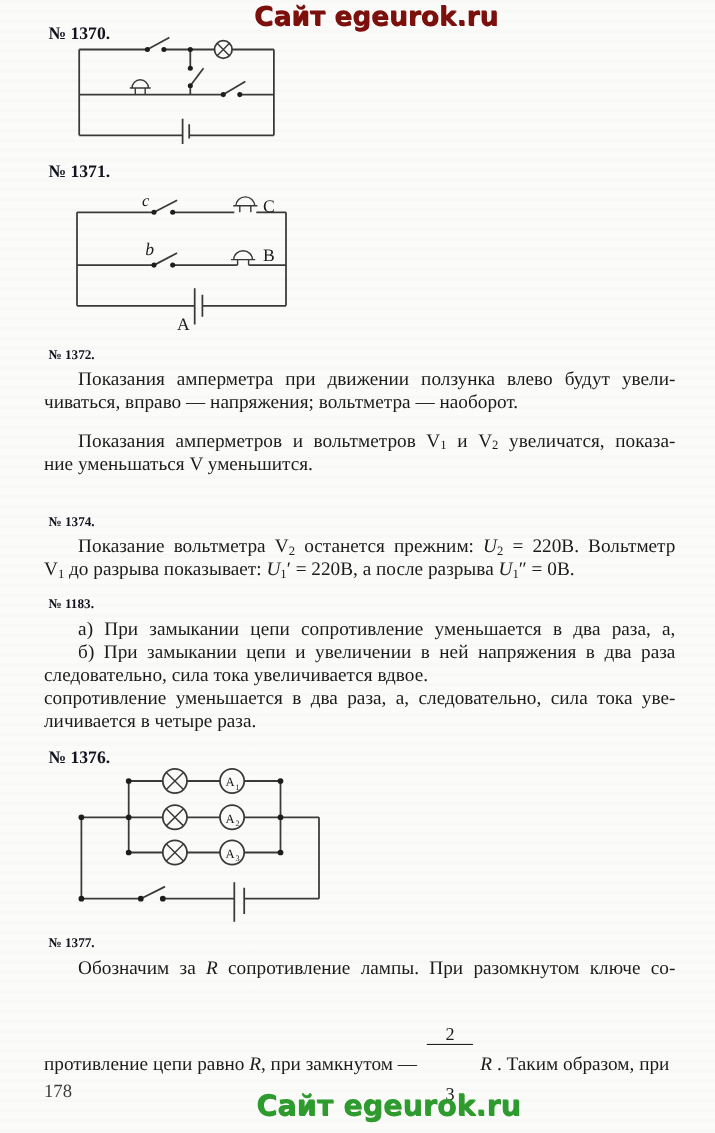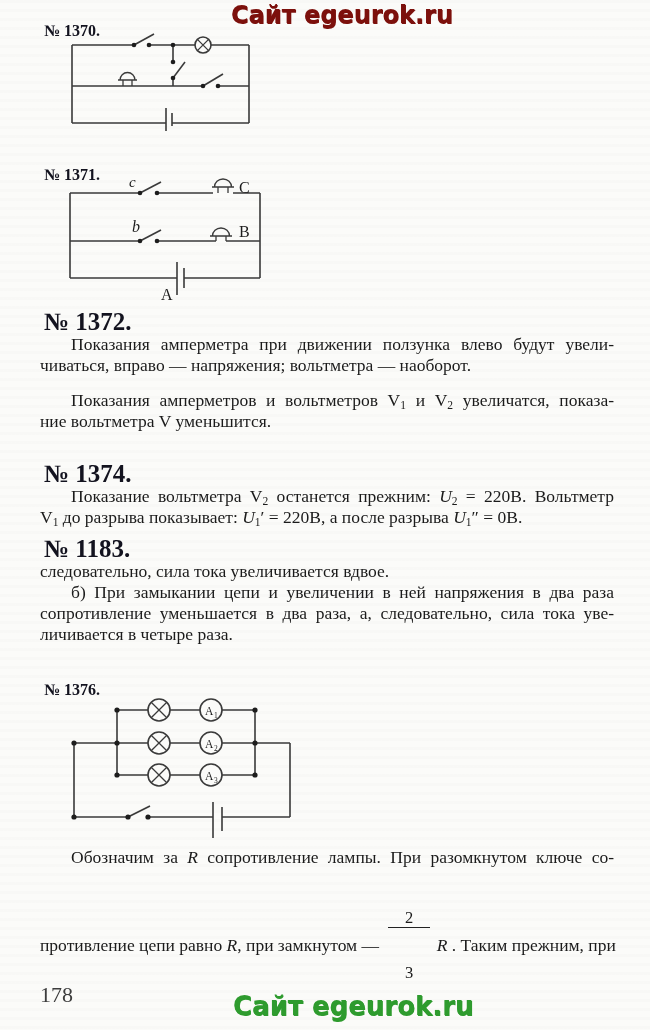--- a/index.html
+++ b/index.html
@@ -2,42 +2,42 @@
 <html><head>
 <meta charset="utf-8">
 <style>
   html,body{margin:0;padding:0;background:#e8e8e6;}
   .page{position:relative;width:650px;height:1030px;background:#fbfbf9;
         font-family:"Liberation Serif",serif;color:#1b1b1b;overflow:hidden;margin:0 auto;
         background-image:repeating-linear-gradient(180deg, rgba(0,0,0,0.012) 0 3px, rgba(0,0,0,0) 3px 9px);}
   .wm{position:absolute;font-family:"DejaVu Sans",sans-serif;font-weight:bold;white-space:nowrap;}
   .wm-top{top:1px;left:231px;font-size:24px;color:#7c100c;text-shadow:0.6px 0.6px 0 #7c100c;}
   .wm-bottom{top:991px;left:233px;font-size:26px;color:#2e9b2e;text-shadow:0.6px 0.6px 0 #2e9b2e;}
-  .phead{position:static;font-weight:bold;font-size:25px;line-height:22px;color:#13131f;}
+  .phead{position:static;font-weight:bold;font-size:12px;line-height:22px;color:#13131f;}
   .phead-abs{position:absolute;left:44px;font-weight:bold;font-size:16px;line-height:22px;color:#13131f;}
   .prob{position:absolute;left:40px;width:574px;}
   .prob .phead{margin-left:4px;}
   .lines{margin-top:1px;}
   .line{font-size:17.5px;line-height:21px;white-space:nowrap;}
   .wrapline{white-space:normal;}
   .jline{text-align:justify;text-align-last:justify;white-space:normal;}
   .ind{text-indent:31px;}
   sub{font-size:0.66em;vertical-align:-0.22em;line-height:0;}
   i{font-style:italic;}
   .frac-line{display:flex;align-items:center;margin:6px 0 5px;line-height:20px;white-space:pre;}
   .frac{display:inline-block;text-align:center;margin:0 7px 0 5px;font-size:16.5px;line-height:1.05;}
   .frac-num{display:block;border-bottom:1.4px solid #222;padding:0 4px 1px;}
   .frac-den{display:block;padding-top:1px;}
   .circuit{position:absolute;}
   .wire{stroke:#3a3a3a;stroke-width:1.6;fill:none;stroke-linecap:butt;}
   .thin{stroke-width:1.3;}
   .dot{fill:#1d1d1d;stroke:none;}
   .lampc{fill:#fbfbf9;stroke:#3a3a3a;stroke-width:1.6;}
   .svgtext{font-family:"Liberation Serif",serif;fill:#1d1d1d;}
-  .pgnum{position:absolute;left:40px;top:982px;font-size:22px;color:#3d3d3d;}
+  .pgnum{position:absolute;left:40px;top:982px;font-size:17px;color:#3d3d3d;}
 </style>
 </head>
 <body>
 
 <div class="page">
 
   <div class="wm wm-top">Сайт egeurok.ru</div>
 
   <div class="phead-abs" style="top:20px;">№ 1370.</div>
   <svg class="circuit" style="left:57px;top:32px;" width="200" height="105" viewBox="0 0 200 105">
@@ -65,21 +65,21 @@
     <g>
       <path class="wire" d="M146 54 L166 42"></path>
       <circle class="dot" cx="146" cy="54" r="2.3"></circle>
         <circle class="dot" cx="161" cy="54" r="2.3"></circle>
     </g>
     <g>
       <path class="wire" d="M109 76 V99 M115 81 V94"></path>
     </g>
   </svg>
 
-  <div class="phead-abs" style="top:164px;">№ 1371.</div>
+  <div class="phead-abs" style="top:146px;">№ 1371.</div>
   <svg class="circuit" style="left:55px;top:170px;" width="215" height="140" viewBox="0 0 215 140">
     <g>
       <path class="wire" d="M15 23 V108 M205 23 V108 M15 23 H85 M102 23 H158 M178 23 H205 M15 71 H85 M102 71 H161 M171 71 H205 M15 108 H122 M129 108 H205"></path>
     </g>
     <g>
       <path class="wire" d="M85 23 L106 12"></path>
       <circle class="dot" cx="85" cy="23" r="2.3"></circle>
         <circle class="dot" cx="102" cy="23" r="2.3"></circle>
     </g>
     <text class="svgtext" x="74" y="17" font-size="15" font-style="italic">c</text>
@@ -107,37 +107,38 @@
     <div class="phead">№ 1372.</div>
     <div class="lines">
       <div class="line jline ind">Показания амперметра при движении ползунка влево будут увели-</div>
       <div class="line wrapline">чиваться, вправо — напряжения; вольтметра — наоборот.</div>
     </div>
   </div>
 
   <div class="prob" style="top:389px;">
     <div class="lines">
       <div class="line jline ind"><span>Показания амперметров и вольтметров V</span><sub>1</sub><span> и V</span><sub>2</sub><span> увеличатся, показа-</span></div>
-      <div class="line wrapline"><span>ние вольтметра V уменьшится.</span></div>
+      <div class="line wrapline"><span>ние уменьшаться V уменьшится.</span></div>
     </div>
   </div>
 
   <div class="prob" style="top:463px;">
     <div class="phead">№ 1374.</div>
     <div class="lines">
       <div class="line jline ind"><span>Показание вольтметра V</span><sub>2</sub><span> останется прежним: </span><i>U</i><sub>2</sub><span> = 220В. Вольтметр</span></div>
       <div class="line wrapline"><span>V</span><sub>1</sub><span> до разрыва показывает: </span><i>U</i><sub>1</sub><span>′ = 220В, а после разрыва </span><i>U</i><sub>1</sub><span>″ = 0В.</span></div>
     </div>
   </div>
 
   <div class="prob" style="top:538px;">
     <div class="phead">№ 1183.</div>
     <div class="lines">
+      <div class="line jline ind">а) При замыкании цепи сопротивление уменьшается в два раза, а,</div>
+      <div class="line jline ind">б) При замыкании цепи и увеличении в ней напряжения в два раза</div>
       <div class="line wrapline">следовательно, сила тока увеличивается вдвое.</div>
-      <div class="line jline ind">б) При замыкании цепи и увеличении в ней напряжения в два раза</div>
       <div class="line jline">сопротивление уменьшается в два раза, а, следовательно, сила тока уве-</div>
       <div class="line wrapline">личивается в четыре раза.</div>
     </div>
   </div>
 
   <div class="phead-abs" style="top:679px;">№ 1376.</div>
   <svg class="circuit" style="left:60px;top:698px;" width="245" height="142" viewBox="0 0 245 142">
     <g>
       <path class="wire" d="M57 12 V77 M14 45 H57 M14 45 V119 M195 12 V77 M195 45 H230 M230 45 V119 M14 119 H68 M88 119 H153 M162 119 H230
                            M57 12 H88 M110 12 H140 M162 12 H195
@@ -185,29 +186,30 @@
       <path class="wire" d="M68 119 L90 108"></path>
       <circle class="dot" cx="68" cy="119" r="2.6"></circle>
         <circle class="dot" cx="88" cy="119" r="2.6"></circle>
     </g>
     <g>
       <path class="wire" d="M153 104 V140 M162 109 V133"></path>
     </g>
   </svg>
 
   <div class="prob" style="top:846px;">
+    <div class="phead">№ 1377.</div>
     <div class="lines">
       <div class="line jline ind"><span>Обозначим за </span><i>R</i><span> сопротивление лампы. При разомкнутом ключе со-</span></div>
       <div class="line frac-line">
         <span><span>противление цепи равно </span><i>R</i><span>, при замкнутом — </span></span>
         <span class="frac">
           <span class="frac-num">2</span>
           <span class="frac-den">3</span>
         </span>
-        <span><i>R</i><span> . Таким прежним, при</span></span>
+        <span><i>R</i><span> . Таким образом, при</span></span>
       </div>
 
     </div>
   </div>
 
   <div class="pgnum">178</div>
   <div class="wm wm-bottom">Сайт egeurok.ru</div>
 
 </div>
 

